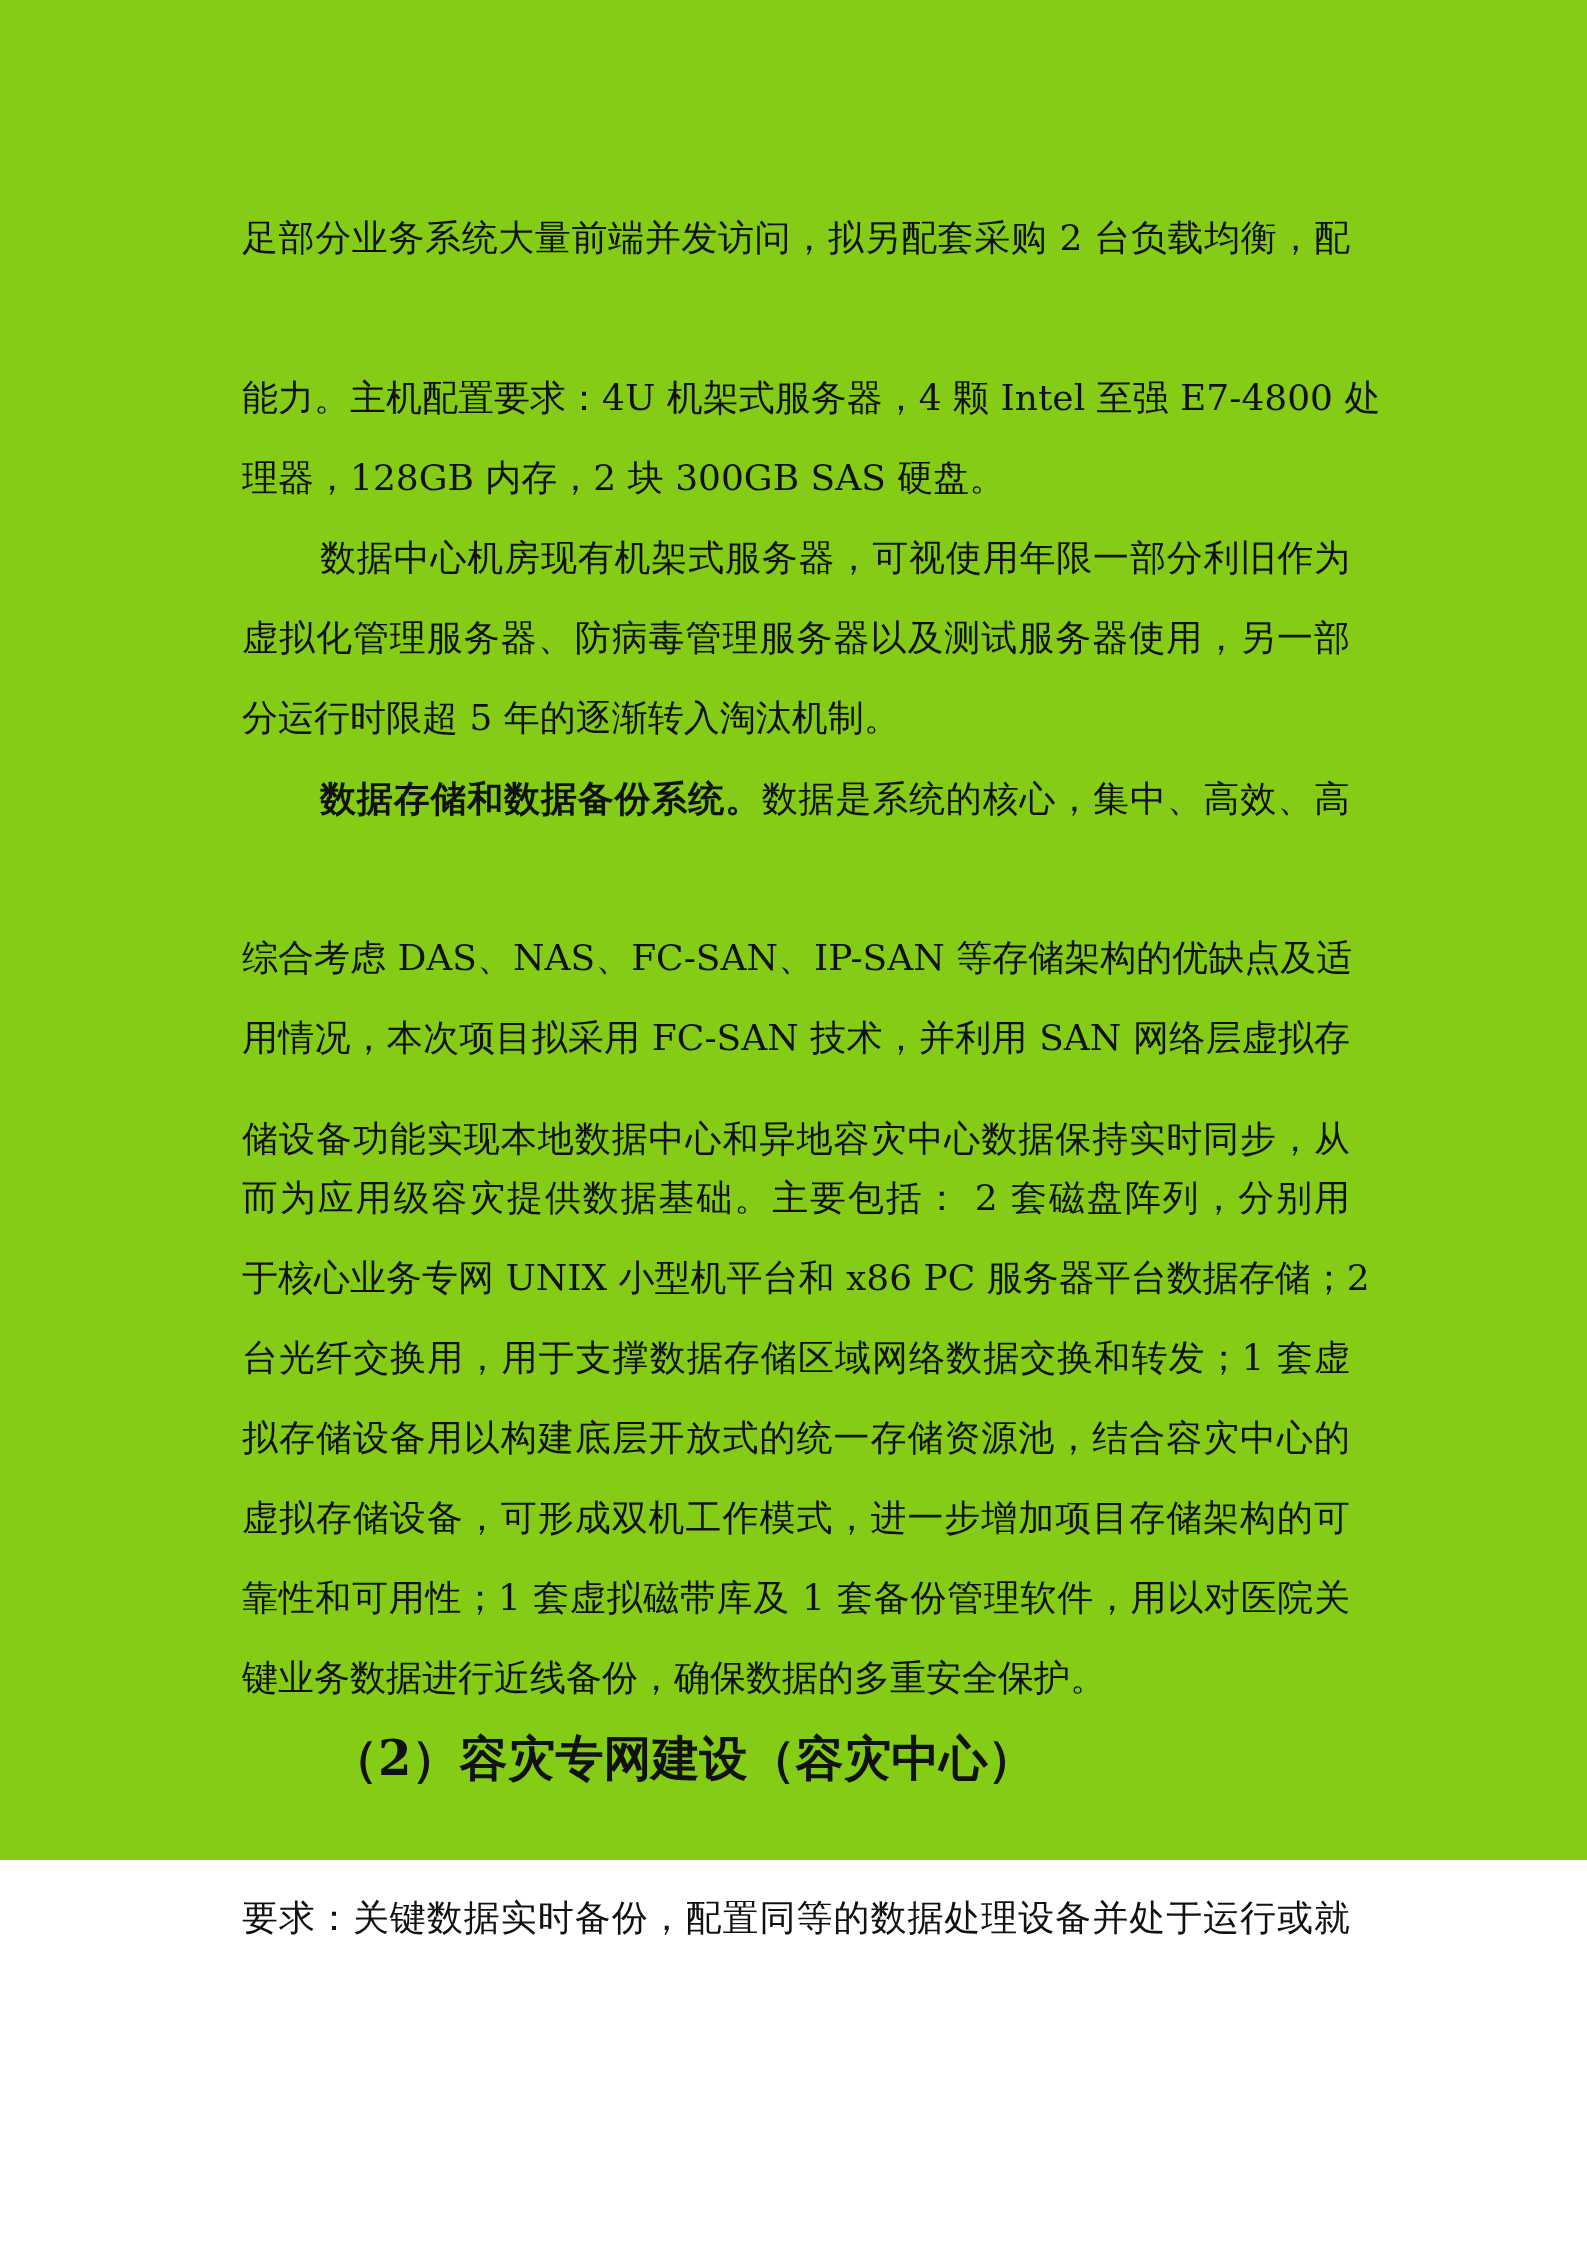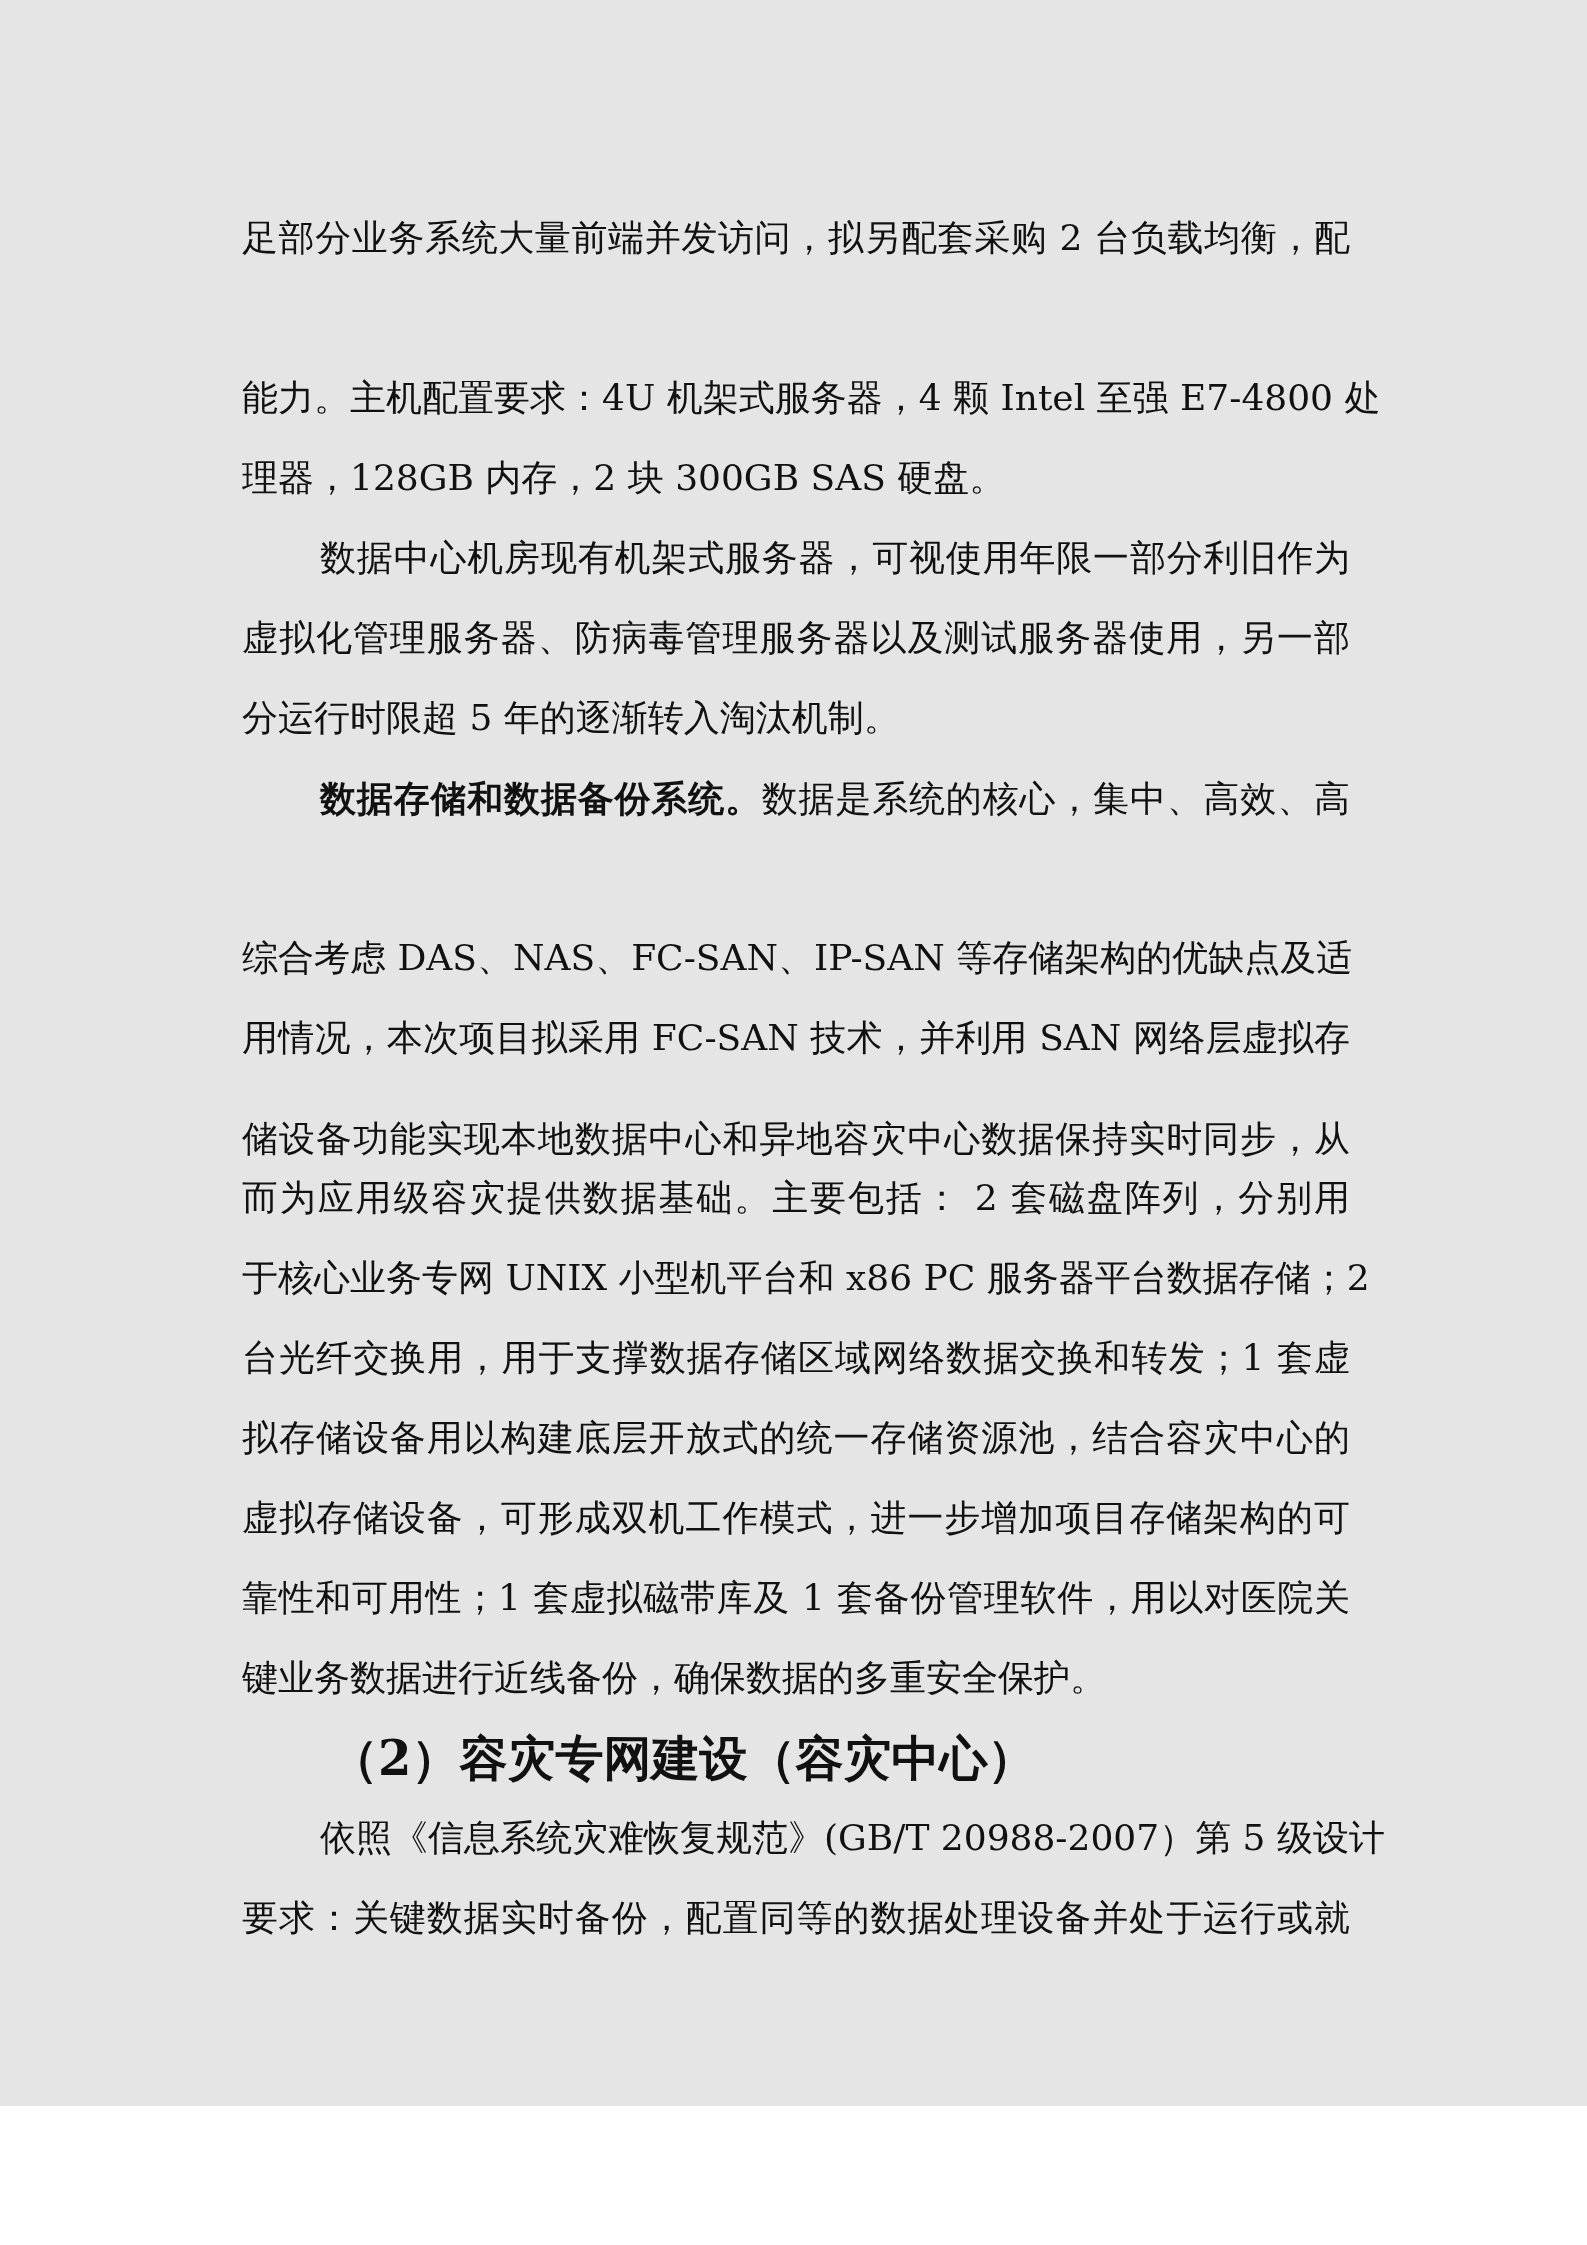--- a/index.html
+++ b/index.html
@@ -1,18 +1,18 @@
 <!DOCTYPE html>
 <html><head>
 <meta charset="utf-8">
 <style>
   html, body { margin: 0; padding: 0; background: #ffffff; }
   body { width: 1587px; height: 2245px; position: relative; overflow: hidden;
          font-family: "DejaVu Serif", "Liberation Serif", serif; color: #111; }
-  .page { position: absolute; left: 0; top: 0; width: 1587px; height: 2106px; background: #e5e5e5; }
+  .page { position: absolute; left: 0; top: 0; width: 1587px; height: 1860px; background: #84cc16; }
   .line { position: absolute; left: 242px; width: 1108px; font-size: 36px; line-height: 44px;
           white-space: nowrap; text-align: justify; text-align-last: justify; letter-spacing: 0; }
   .line.last { text-align-last: left; }
   .line.indent { left: 320px; width: 1030px; }
   .bold { font-weight: bold; margin-top: 8px; }
   .heading { position: absolute; left: 330px; font-size: 48px; line-height: 44px; font-weight: bold; white-space: nowrap; }
 </style>
 </head>
 <body>
 
@@ -33,16 +33,15 @@
   <div class="line" style="top:1176px;">而为应用级容灾提供数据基础。主要包括： 2 套磁盘阵列，分别用</div>
   <div class="line" style="top:1256px;">于核心业务专网 UNIX 小型机平台和 x86 PC 服务器平台数据存储；2</div>
   <div class="line" style="top:1336px;">台光纤交换用，用于支撑数据存储区域网络数据交换和转发；1 套虚</div>
   <div class="line" style="top:1416px;">拟存储设备用以构建底层开放式的统一存储资源池，结合容灾中心的</div>
   <div class="line" style="top:1496px;">虚拟存储设备，可形成双机工作模式，进一步增加项目存储架构的可</div>
   <div class="line" style="top:1576px;">靠性和可用性；1 套虚拟磁带库及 1 套备份管理软件，用以对医院关</div>
   <div class="line last" style="top:1656px;">键业务数据进行近线备份，确保数据的多重安全保护。</div>
 
   <div class="heading" style="top:1736px;">（2）容灾专网建设（容灾中心）</div>
 
-  <div class="line indent" style="top:1816px;">依照《信息系统灾难恢复规范》(GB/T 20988-2007）第 5 级设计</div>
   <div class="line" style="top:1896px;">要求：关键数据实时备份，配置同等的数据处理设备并处于运行或就</div>
 
 </div>
 
 </body></html>

